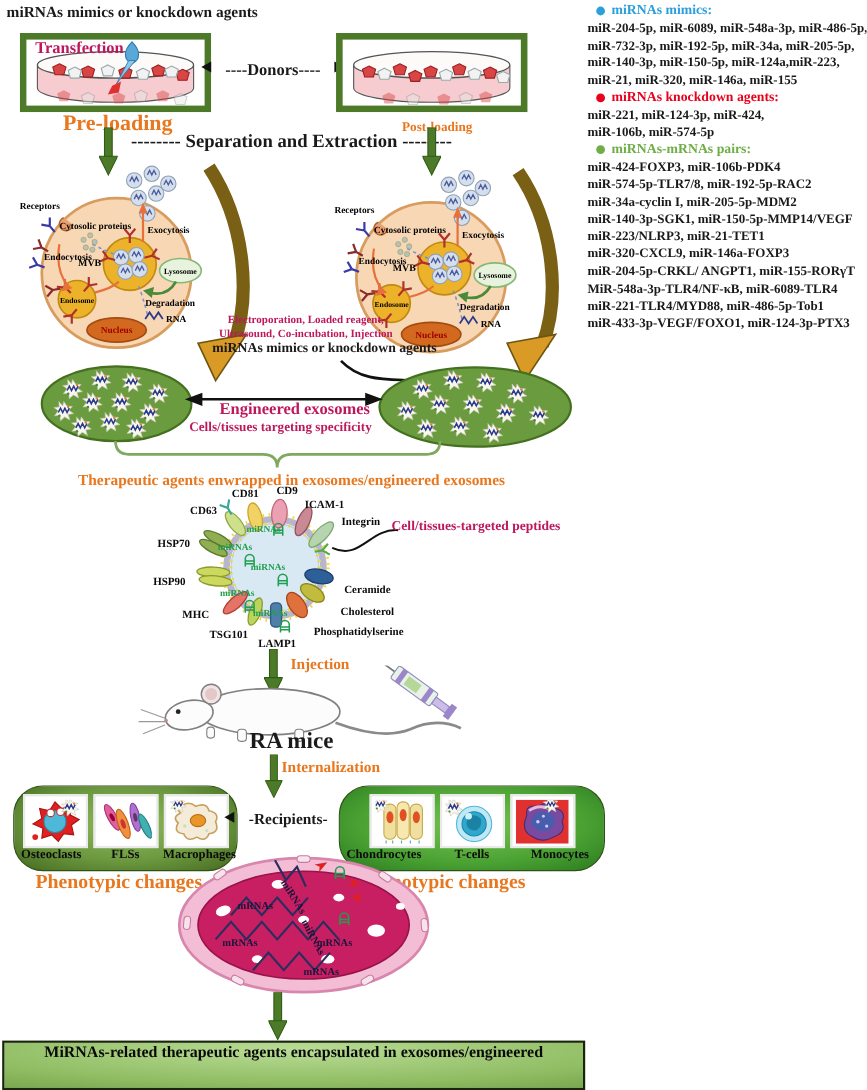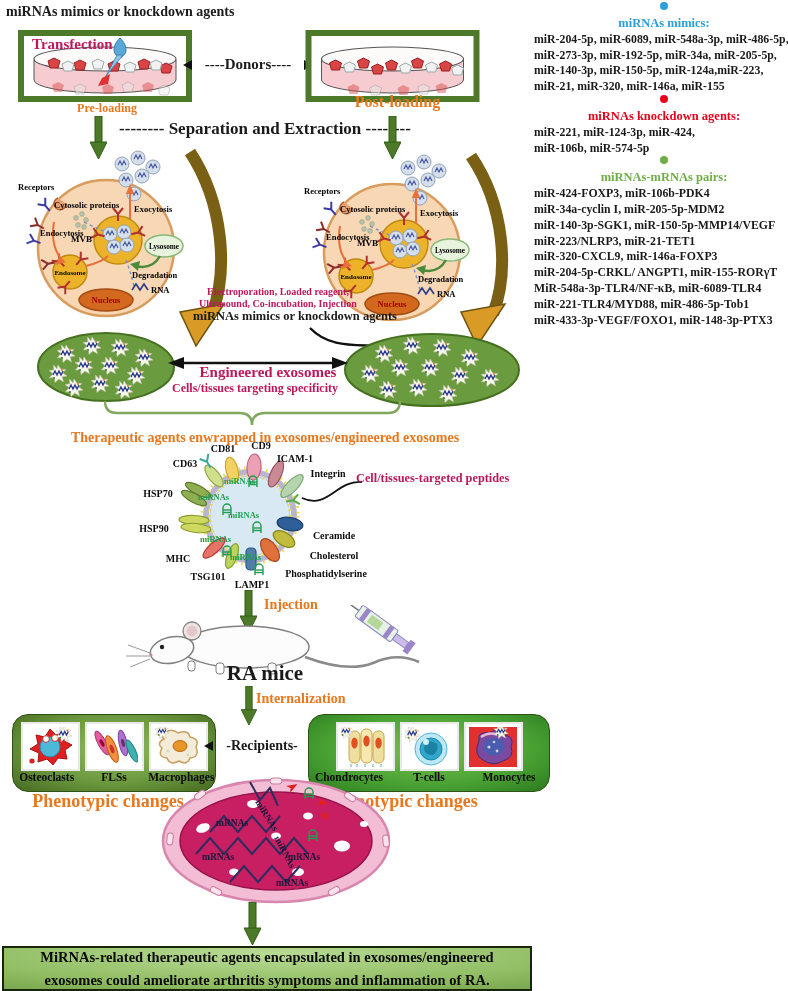--- a/index.html
+++ b/index.html
@@ -6,30 +6,30 @@
   #fig{position:relative;width:788px;height:991px;background:#fff;overflow:hidden;
        font-family:"Liberation Serif","DejaVu Serif",serif;color:#1a1a1a;}
   .abs{position:absolute;}
   .b{font-weight:bold;}
   .ctr{text-align:center;}
   .orange{color:#E8771E;}
   .purple{color:#be185d;}
   .nowrap{white-space:nowrap;}
   .tri-l{width:0;height:0;border-top:5px solid transparent;border-bottom:5px solid transparent;border-right:9px solid #111;}
   .tri-r{width:0;height:0;border-top:5px solid transparent;border-bottom:5px solid transparent;border-left:9px solid #111;}
-  .flexrow{display:flex;align-items:center;justify-content:center;gap:13px;}
-  .panel{border-radius:16px;border:1px solid #2e5214;}
+  .flexrow{display:flex;justify-content:center;gap:13px;}
+  .panel{border-radius:27px;border:1px solid #2e5214;}
   .panel-left{background:radial-gradient(ellipse at 50% 45%, #8fb85f 0%, #6d9a40 55%, #44691f 100%);}
   .panel-right{background:radial-gradient(ellipse at 50% 45%, #79c351 0%, #4aa233 60%, #2c7a1f 100%);}
   .tiles{position:absolute;left:0;top:7px;width:100%;display:flex;justify-content:center;gap:5px;}
   .tile{width:55px;height:45px;background:#fff;border:2px solid #e9e9e9;display:flex;align-items:center;justify-content:center;}
   .tile-labels{position:absolute;left:0;top:56px;width:100%;display:flex;}
   .tile-labels span{flex:1;text-align:center;font-weight:bold;font-size:11.5px;color:#0c0c0c;}
   .legend{position:absolute;left:534px;top:2px;width:252px;font-weight:bold;font-size:11.8px;line-height:15.8px;}
-  .legend .hdr{display:flex;align-items:center;gap:6px;padding-left:8px;font-size:12.5px;flex-direction:column;}
+  .legend .hdr{display:flex;align-items:center;gap:6px;padding-left:8px;font-size:12.5px;}
   .legend .dot{width:8px;height:8px;border-radius:50%;display:inline-block;flex:0 0 auto;}
   .banner{position:absolute;left:2px;top:946px;width:526px;height:41px;border:2px solid #18250b;
           background:radial-gradient(130% 170% at 50% 15%, #b9dc95 0%, #8fbc62 45%, #4e7c28 100%);
           display:flex;flex-direction:column;justify-content:space-between;}
   .banner div{text-align:center;font-weight:bold;font-size:14.5px;line-height:18px;color:#0a0a0a;}
   svg text{font-family:"Liberation Serif","DejaVu Serif",serif;}
 </style>
 </head>
 <body>
 
@@ -136,22 +136,22 @@
             <polygon points="136,53 142,56 140,63 132,63 130,56"></polygon>
           </g>
         <g fill="#e8e8e8" stroke="#999">
             <polygon points="70,55 76,58 74,65 66,65 64,58"></polygon>
             <polygon points="118,54 124,57 122,64 114,64 112,57"></polygon>
           </g>
       </g>
     </g>
   </svg>
 
-  <div class="abs b orange ctr nowrap" style="left:52px;top:101px;width:110px;font-size:12px;">Pre-loading</div>
-  <div class="abs b orange ctr nowrap" style="left:340px;top:93px;width:115px;font-size:16px;">Post-loading</div>
+  <div class="abs b orange ctr nowrap" style="left:52px;top:101px;width:110px;font-size:20px;">Pre-loading</div>
+  <div class="abs b orange ctr nowrap" style="left:340px;top:108px;width:115px;font-size:12px;">Post-loading</div>
 
   <div class="abs b ctr nowrap" style="left:0;top:119px;width:530px;font-size:17px;">-------- Separation and Extraction --------</div>
 
   <svg class="abs" style="left:90px;top:116px;" width="17" height="44">
       <use href="#garrow"></use>
     </svg>
   <svg class="abs" style="left:384px;top:116px;" width="17" height="44">
       <use href="#garrow"></use>
     </svg>
 
@@ -626,46 +626,46 @@
       <text x="118" y="110">mRNAs</text>
     </g>
   </svg>
 
   <svg class="abs" style="left:244px;top:902px;" width="17" height="44">
       <use href="#garrow"></use>
     </svg>
 
   <div class="banner">
     <div>MiRNAs-related therapeutic agents encapsulated in exosomes/engineered</div>
-    <div>exosomes could ameliorate arthritis symptoms and inflammation of RA.</div>
   </div>
 
   <div class="legend nowrap">
     <div class="hdr" style="color:#2B9FD9;">
       <span class="dot" style="background:#2B9FD9;"></span>
       <span>miRNAs mimics:</span>
     </div>
     <div>miR-204-5p, miR-6089, miR-548a-3p, miR-486-5p,</div>
-    <div>miR-273-3p, miR-192-5p, miR-34a, miR-205-5p,</div>
+    <div>miR-732-3p, miR-192-5p, miR-34a, miR-205-5p,</div>
     <div>miR-140-3p, miR-150-5p, miR-124a,miR-223,</div>
     <div>miR-21, miR-320, miR-146a, miR-155</div>
     <div class="hdr" style="color:#E8001C;">
       <span class="dot" style="background:#E8001C;"></span>
       <span>miRNAs knockdown agents:</span>
     </div>
     <div>miR-221, miR-124-3p, miR-424,</div>
     <div>miR-106b, miR-574-5p</div>
     <div class="hdr" style="color:#6FAE46;">
       <span class="dot" style="background:#6FAE46;"></span>
       <span>miRNAs-mRNAs pairs:</span>
     </div>
     <div>miR-424-FOXP3, miR-106b-PDK4</div>
+    <div>miR-574-5p-TLR7/8, miR-192-5p-RAC2</div>
     <div>miR-34a-cyclin I, miR-205-5p-MDM2</div>
     <div>miR-140-3p-SGK1, miR-150-5p-MMP14/VEGF</div>
     <div>miR-223/NLRP3, miR-21-TET1</div>
     <div>miR-320-CXCL9, miR-146a-FOXP3</div>
     <div>miR-204-5p-CRKL/ ANGPT1, miR-155-RORγT</div>
     <div>MiR-548a-3p-TLR4/NF-κB, miR-6089-TLR4</div>
     <div>miR-221-TLR4/MYD88, miR-486-5p-Tob1</div>
-    <div>miR-433-3p-VEGF/FOXO1, miR-148-3p-PTX3</div>
+    <div>miR-433-3p-VEGF/FOXO1, miR-124-3p-PTX3</div>
   </div>
 
 </div>
 
 </body></html>

